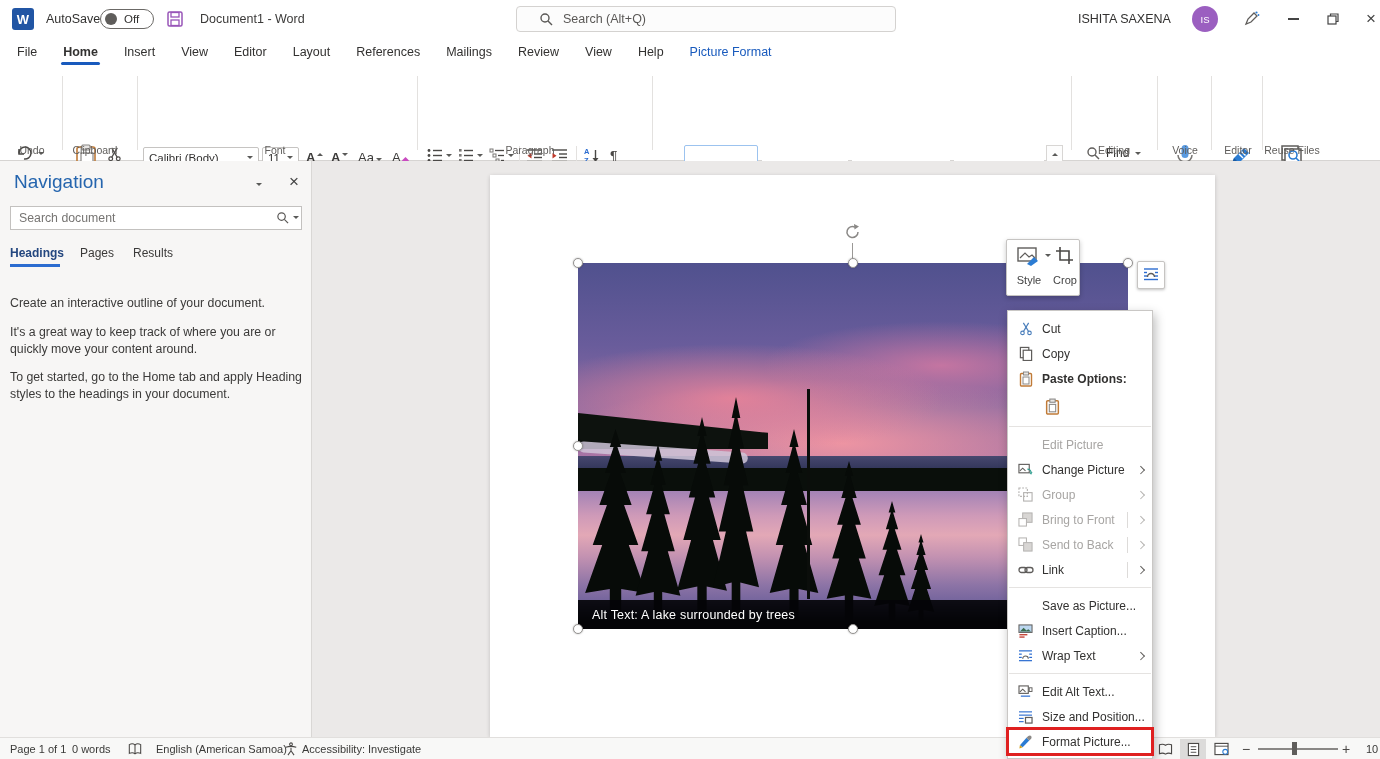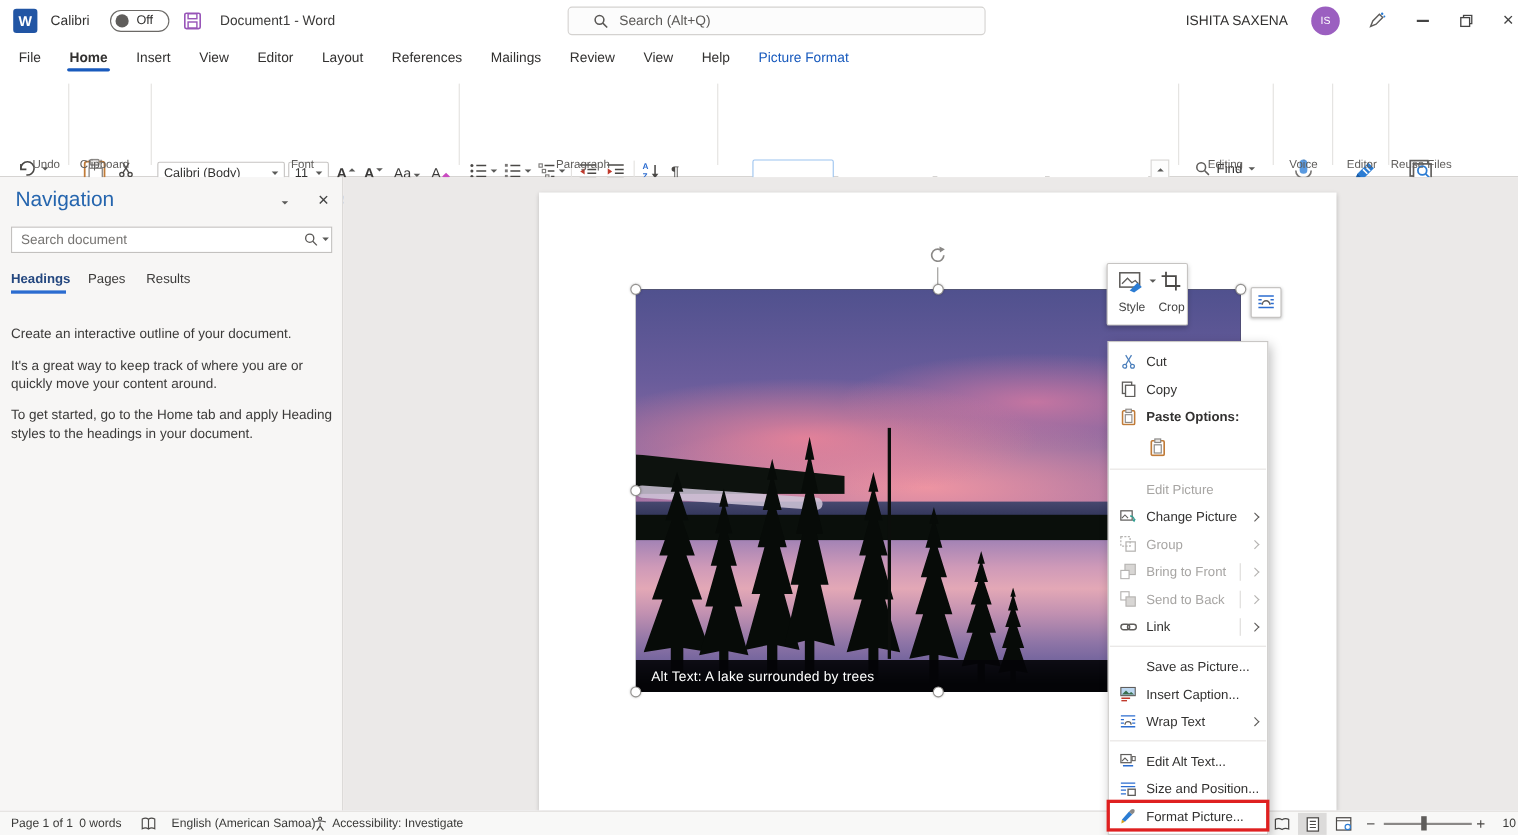--- a/index.html
+++ b/index.html
@@ -103,21 +103,21 @@
 </style>
 </head>
 <body>
 
 <div class="app">
 
   <div class="titlebar">
     <div class="ab" style="left:12px;top:8px;width:22px;height:22px;background:#2155a4;border-radius:3px;color:#fff;font-weight:700;font-size:13px;display:flex;align-items:center;justify-content:center">
         <span>W</span>
       </div>
-    <span class="tx" style="left:46px;top:12px">Calibri</span>
+    <span class="tx" style="left:46px;top:12px">AutoSave</span>
     <div class="toggle">
       <div class="knob"></div>
       <span style="margin-left:7px;font-size:11.5px">Off</span>
     </div>
     <div class="ab" style="left:166px;top:10px">
       <svg width="18" height="18" viewBox="0 0 18 18">
           <rect x="2" y="2" width="14" height="14" rx="1.5" fill="none" stroke="#9855b8" stroke-width="1.5"></rect>
           <rect x="5" y="2.5" width="8" height="4.5" fill="none" stroke="#9855b8" stroke-width="1.3"></rect>
           <rect x="5" y="10" width="8" height="5.5" fill="none" stroke="#9855b8" stroke-width="1.3"></rect>
         </svg>
@@ -193,21 +193,21 @@
           <path d="M4 8.5 A6 6 0 1 1 9 14" fill="none" stroke="#4a4846" stroke-width="1.5"></path>
         </svg>
     </div>
     <i class="cv ab" style="left:38px;top:84px"></i>
     <div class="ab" style="left:15px;top:102px">
       <svg width="18" height="18" viewBox="0 0 18 18">
           <path d="M14 3 L14 8 L9 8" fill="none" stroke="#4a4846" stroke-width="1.5"></path>
           <path d="M14 7.5 A6 6 0 1 0 9 14" fill="none" stroke="#4a4846" stroke-width="1.5"></path>
         </svg>
     </div>
-    <div class="glabel" style="left:16px;width:52px">Undo</div>
+    <div class="glabel" style="left:6px;width:52px">Undo</div>
     <div class="gsep" style="left:62px"></div>
 
     <div class="ab" style="left:74px;top:76px">
       <svg width="24" height="30" viewBox="0 0 24 30">
           <rect x="3" y="3" width="18" height="25" rx="2" fill="none" stroke="#c07b38" stroke-width="1.6"></rect>
           <rect x="8" y="1" width="8" height="5" rx="1" fill="#e8e6e4" stroke="#8a8886" stroke-width="1.2"></rect>
           <rect x="7" y="9" width="12" height="15" fill="#fff" stroke="#8a8886" stroke-width="1.2"></rect>
         </svg>
     </div>
     <span class="tx" style="left:71px;top:108px;font-size:12px">Paste</span>

